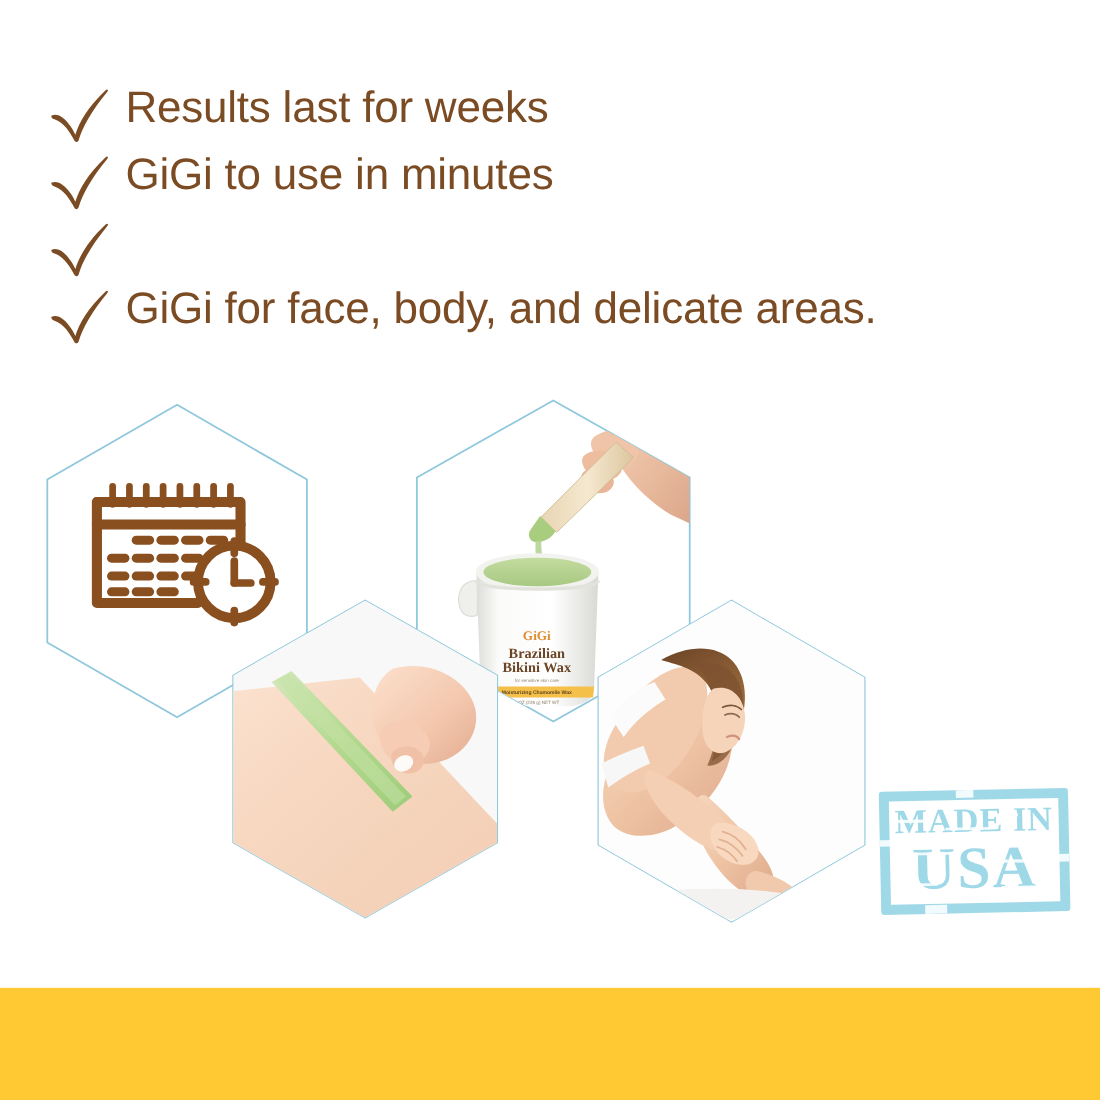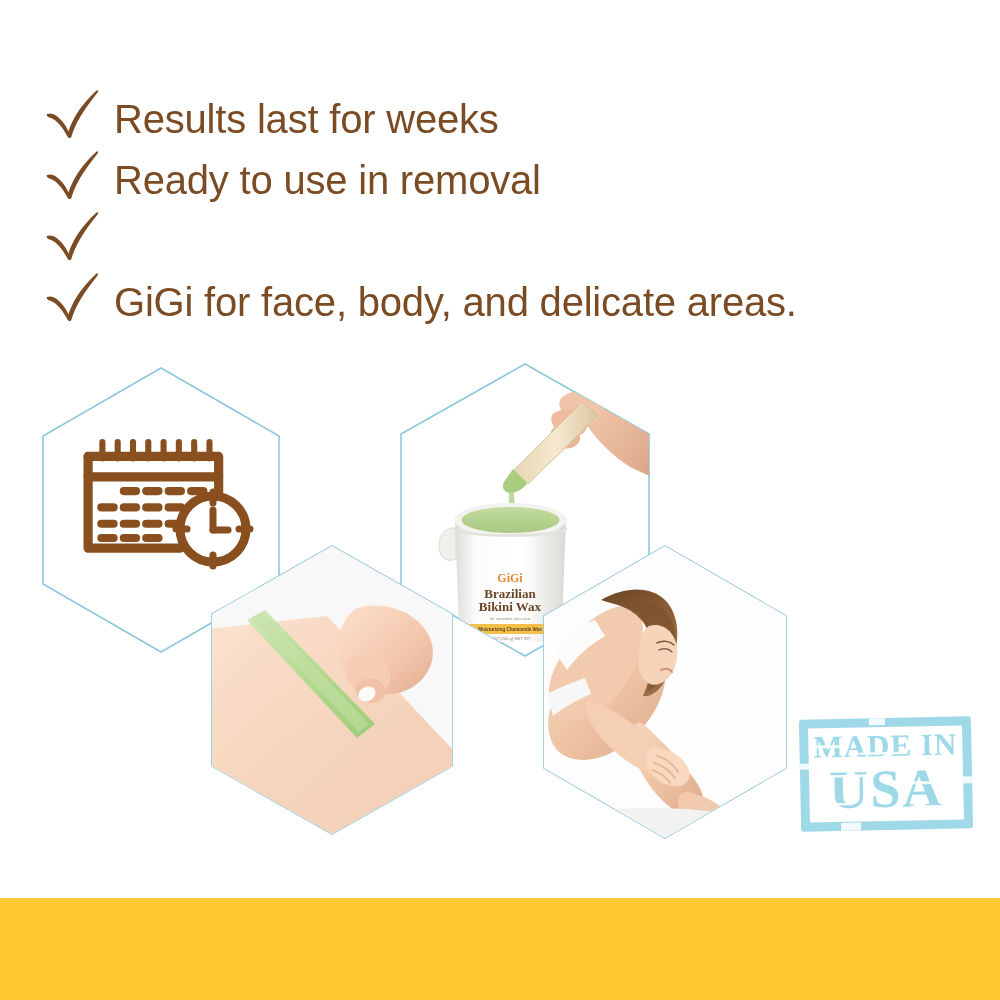--- a/index.html
+++ b/index.html
@@ -26,21 +26,21 @@
 
   
   .benefits {
     position: absolute;
     left: 44px;
     top: 78px;
     width: 950px;
   }
   .benefit-row {
     display: flex;
-    align-items: flex-end;
+    align-items: flex-start;
     height: 61px;
   }
   .check-icon {
     width: 58px;
     height: 52px;
     flex: 0 0 58px;
     display: block;
   }
   .benefit-text {
     font-size: 40px;
@@ -130,21 +130,21 @@
       <svg class="check-icon" viewBox="0 0 58 52">
         <path d="M3 27 C8 25 13 28 18 34 C21 37.5 23 41 24.5 44.5 C28 33 36 19 52 4 C53.5 2.6 55 3.6 53.6 5.4 C40 22 31 37 27.5 49.5 C26.8 51.6 24.6 51.6 23.6 49.8 C20 43 14 33 5.5 30.5 C2.8 29.7 2.2 27.6 3 27 Z" fill="#7b4b23"></path>
       </svg>
       <span class="benefit-text">Results last for weeks</span>
     </div>
 
     <div class="benefit-row">
       <svg class="check-icon" viewBox="0 0 58 52">
         <path d="M3 27 C8 25 13 28 18 34 C21 37.5 23 41 24.5 44.5 C28 33 36 19 52 4 C53.5 2.6 55 3.6 53.6 5.4 C40 22 31 37 27.5 49.5 C26.8 51.6 24.6 51.6 23.6 49.8 C20 43 14 33 5.5 30.5 C2.8 29.7 2.2 27.6 3 27 Z" fill="#7b4b23"></path>
       </svg>
-      <span class="benefit-text">Ready to use in removal</span>
+      <span class="benefit-text">GiGi to use in minutes</span>
     </div>
 
     <div class="benefit-row">
       <svg class="check-icon" viewBox="0 0 58 52">
         <path d="M3 27 C8 25 13 28 18 34 C21 37.5 23 41 24.5 44.5 C28 33 36 19 52 4 C53.5 2.6 55 3.6 53.6 5.4 C40 22 31 37 27.5 49.5 C26.8 51.6 24.6 51.6 23.6 49.8 C20 43 14 33 5.5 30.5 C2.8 29.7 2.2 27.6 3 27 Z" fill="#7b4b23"></path>
       </svg>
     </div>
 
     <div class="benefit-row">
       <svg class="check-icon" viewBox="0 0 58 52">
@@ -216,21 +216,21 @@
             </g>
             <g stroke="#8a4f1f" stroke-width="7" stroke-linecap="round">
               <line x1="35" y1="16" x2="35" y2="36"></line>
               <line x1="35" y1="36" x2="50" y2="36"></line>
             </g>
           </g>
         </g>
       </svg>
     </div>
 
-    <div class="hex" style="left:396px; top:10px;">
+    <div class="hex" style="left:374px; top:10px;">
       <svg width="258" height="300" viewBox="0 0 258 300">
         <defs>
           <clipPath id="hexclip2">
             <polygon points="129,4 253,74 253,226 129,296 5,226 5,74"></polygon>
           </clipPath>
           <linearGradient id="jarBody" x1="0" y1="0" x2="1" y2="0">
             <stop offset="0%" stop-color="#dcdcd8"></stop>
             <stop offset="18%" stop-color="#fbfbfa"></stop>
             <stop offset="62%" stop-color="#ffffff"></stop>
             <stop offset="100%" stop-color="#d9d9d4"></stop>

